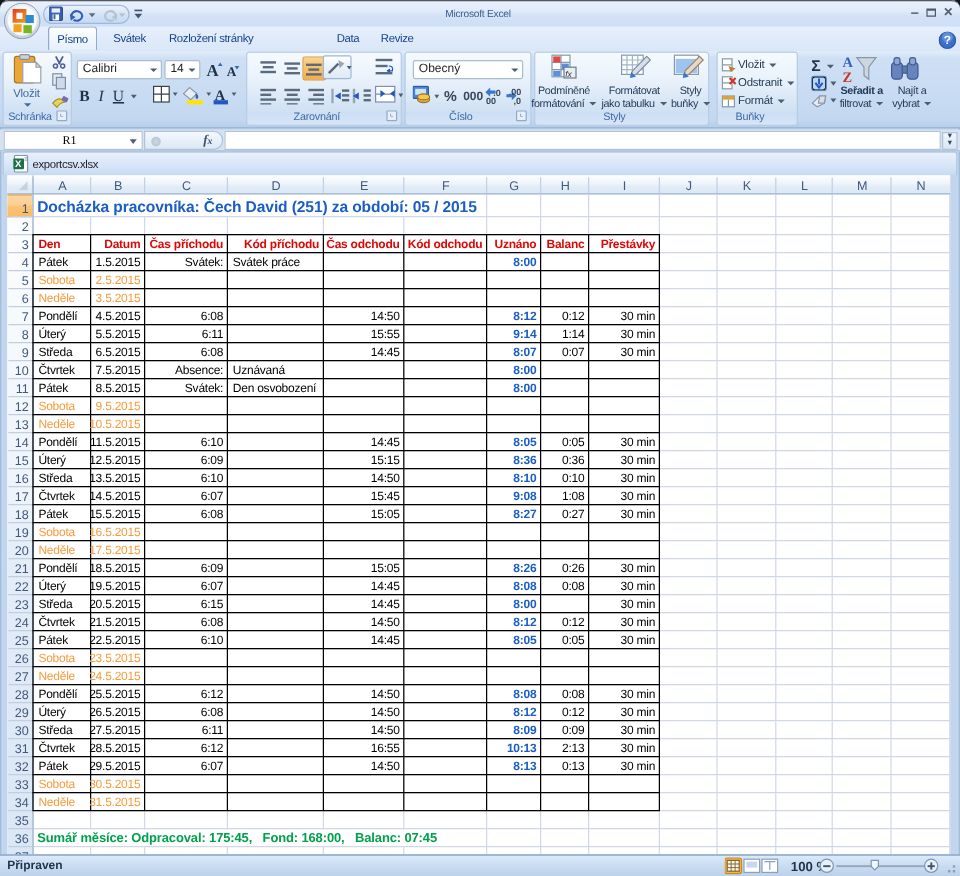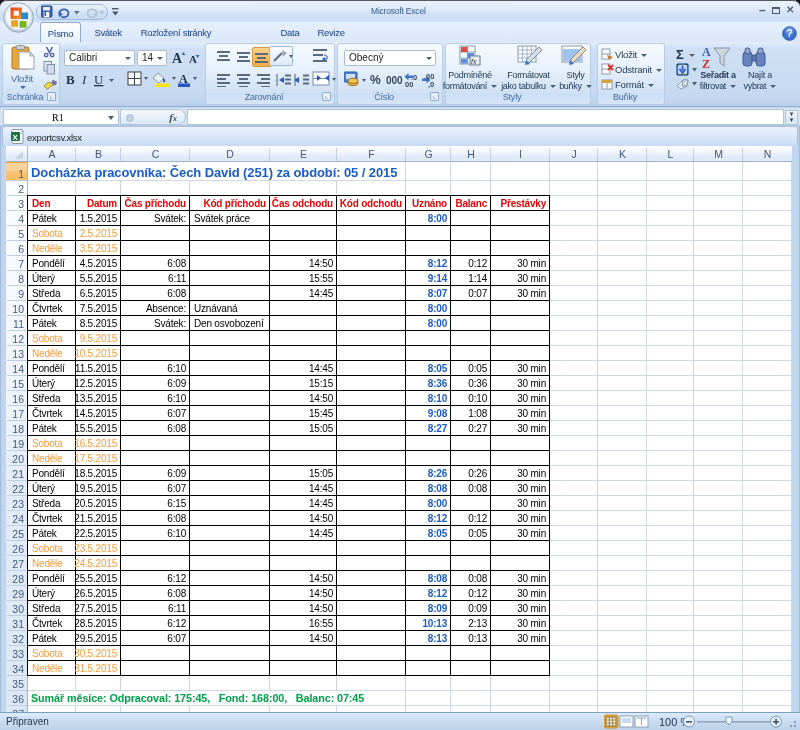--- a/index.html
+++ b/index.html
@@ -39,21 +39,21 @@
 #namebox { position:absolute; left:3px; top:109px; width:116px; height:16px; background:#fff; border:1px solid #b2c3d6; font-size:10px; color:#000; text-align:left; padding:2px 0 0 48px;font-family:Liberation Serif, serif; }
 #fxpill { position:absolute; left:120px; top:109px; width:66px; height:16px; background:linear-gradient(#f3f8fd,#dce8f5); border:1px solid #b2c3d6; border-radius:0 8px 8px 0; }
 #finput { position:absolute; left:187px; top:109px; width:597px; height:16px; background:#fff; border:1px solid #b2c3d6; }
 #fchev { position:absolute; left:785px; top:110px; width:13px; height:15px; background:linear-gradient(#f0f6fc,#d8e6f4); border:1px solid #b2c3d6; color:#33485c; font-size:7px; text-align:center; line-height:6px; }
 
 #docbar { position:absolute; left:2px; top:126px; width:796px; height:20px;
   background:linear-gradient(#e9f1fc,#d3e3f7 70%,#c7daf2); border:1px solid #aabfdc; border-bottom:none; border-radius:3px 3px 0 0; }
 #docbar span { position:absolute; left:24px; top:5px; font-size:9.5px; letter-spacing:-0.3px; color:#1e1e1e; }
 
 #status { position:absolute; left:0; top:712px; width:800px; height:18px;
-  background:linear-gradient(#dcebfb,#c9dcf1 50%,#bcd2ea); border-top:1px solid #7f9dbf; }
+  background:linear-gradient(#dcebfb,#c9dcf1 50%,#bcd2ea); border-top:1px solid #7f9dbf;font-weight:bold; }
 #status .txt { position:absolute; left:6px; top:3px; font-size:10px; color:#1e3348; }
 #frameL { position:absolute; left:0; top:22px; width:2px; height:690px; background:linear-gradient(90deg,#98b4d4,#c8dcf3); }
 #frameR { position:absolute; right:0; top:22px; width:2px; height:690px; background:linear-gradient(90deg,#c8dcf3,#98b4d4); }
 </style></head>
 <body>
 <div id="win">
   <div id="titlebar"></div>
   <div id="frameL"></div>
     <div id="frameR"></div>
   <div id="titletext">Microsoft Excel</div>

